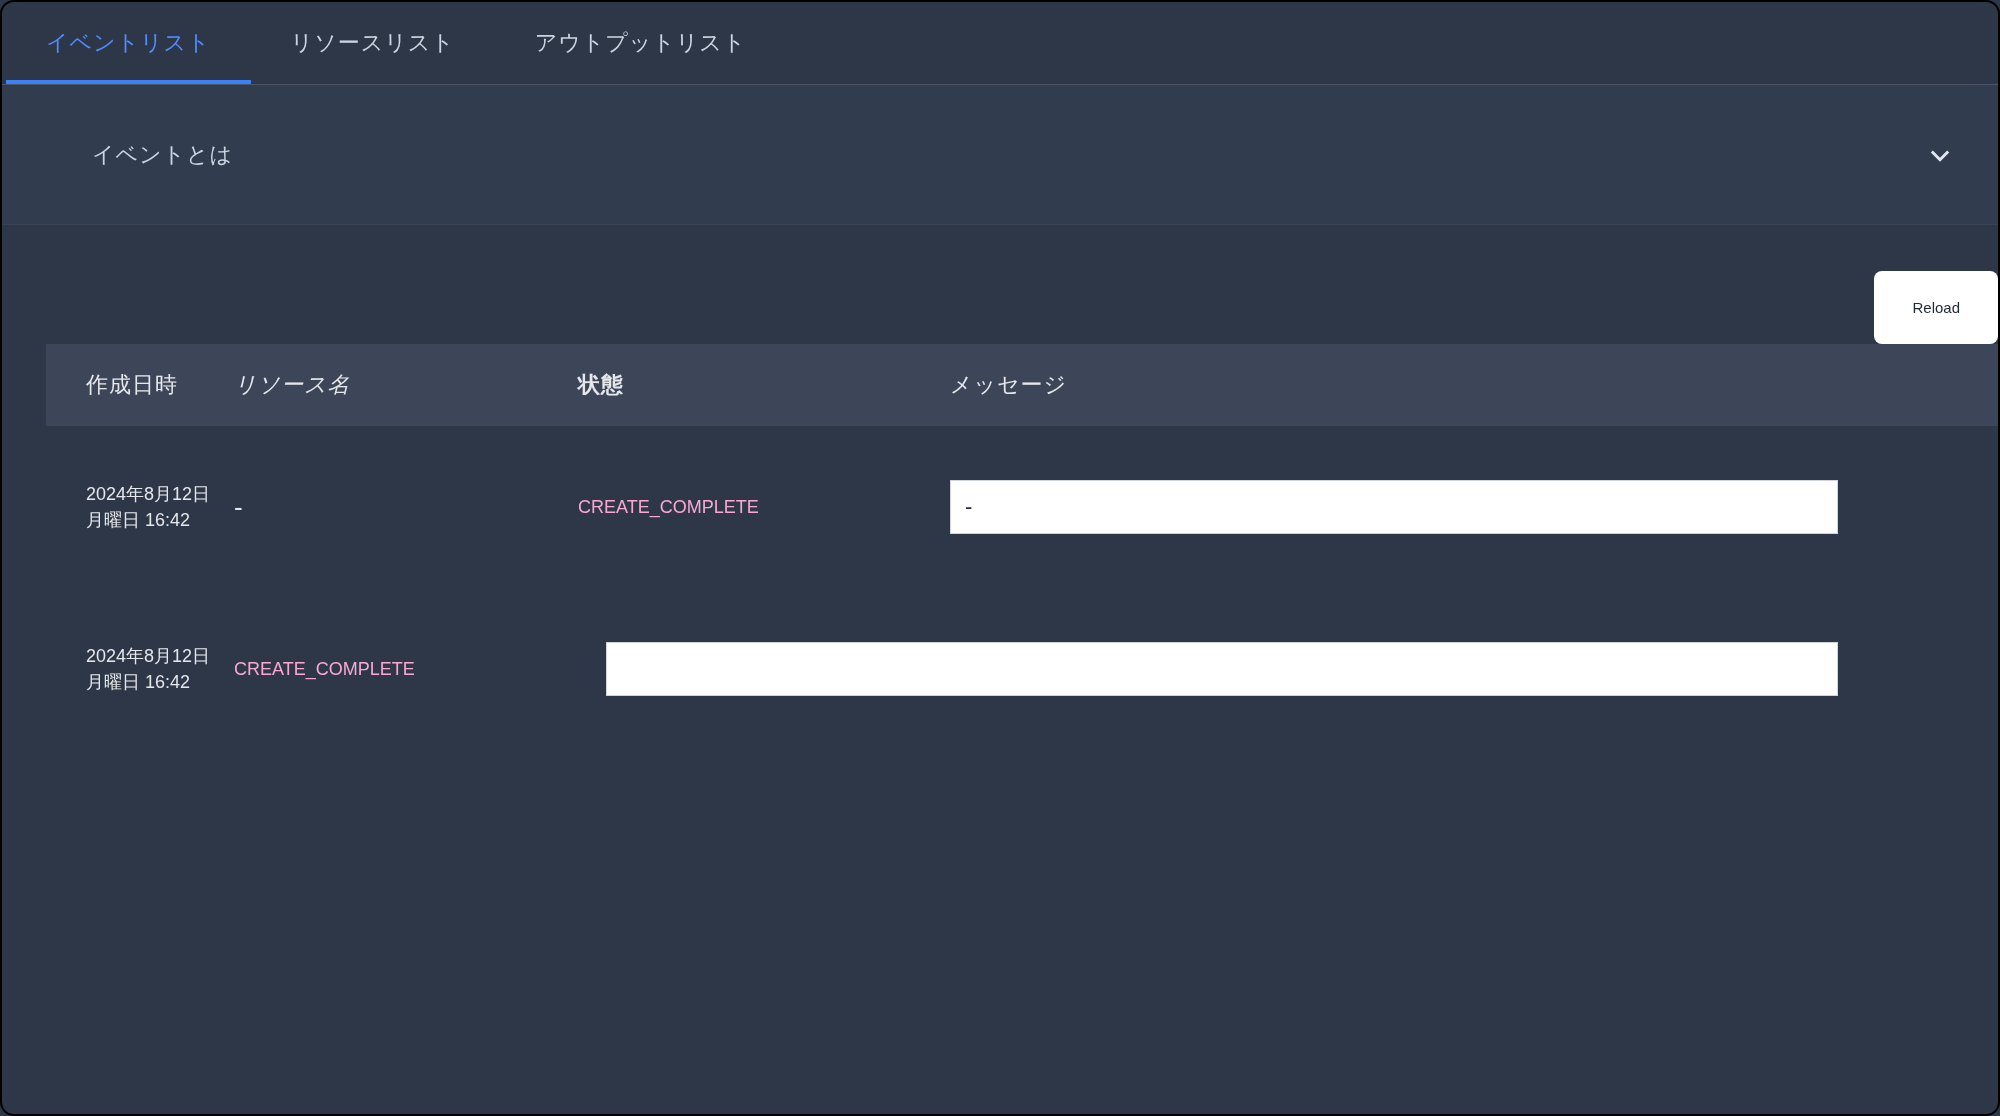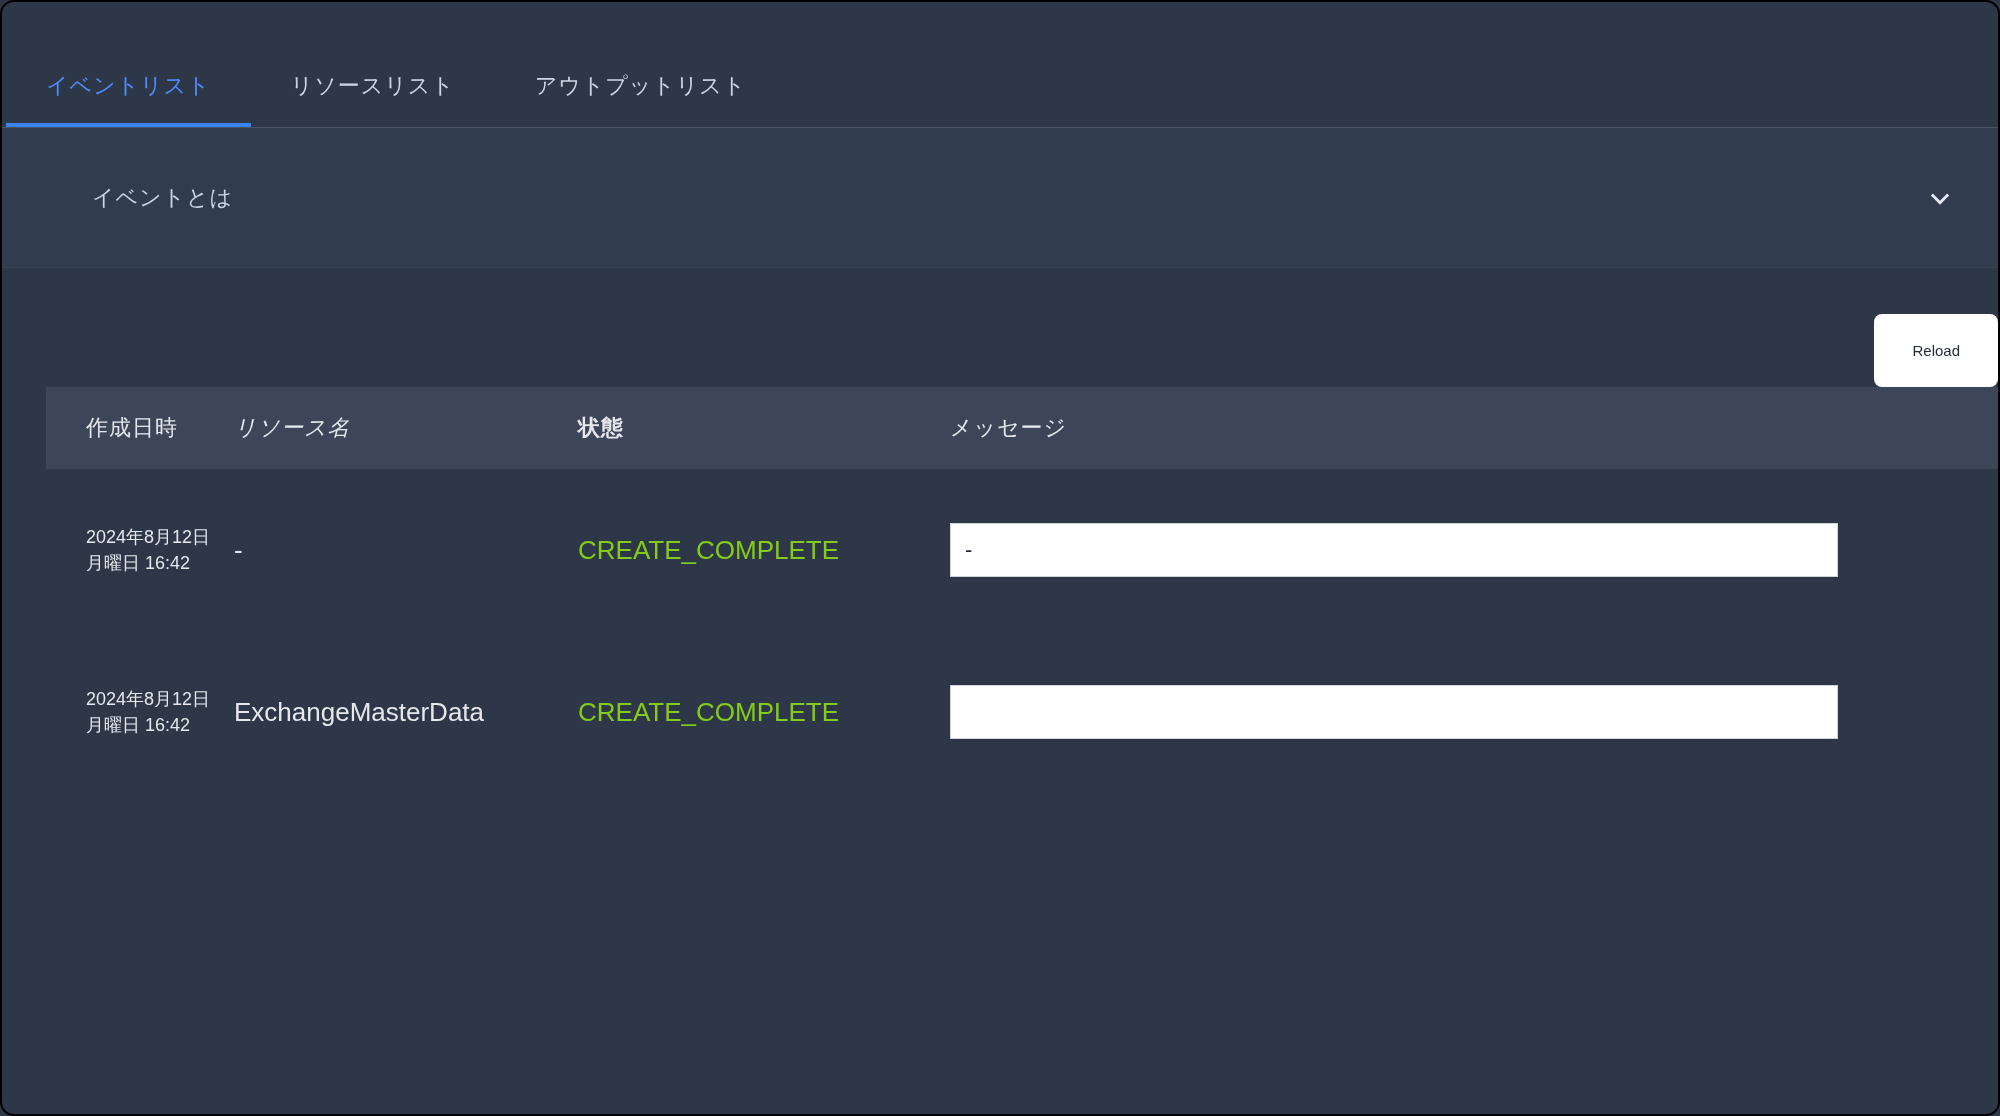--- a/index.html
+++ b/index.html
@@ -23,21 +23,20 @@
     background: #2e3748;
     overflow: hidden;
     border: 2px solid #000;
   }
   .tabs-bar {
     display: flex;
     align-items: center;
     height: 83px;
     border-bottom: 1px solid #4a5568;
     padding-left: 4px;
-    margin-top: 43px;
   }
   .tab {
     padding: 0 40px;
     height: 100%;
     display: flex;
     align-items: center;
     font-size: 22px;
     color: #cbd5e1;
     cursor: pointer;
     position: relative;
@@ -124,22 +123,22 @@
   }
   .cell-resource {
     width: 344px;
     flex-shrink: 0;
     font-size: 26px;
     color: #e5e7eb;
   }
   .cell-status {
     width: 372px;
     flex-shrink: 0;
-    font-size: 26px;
-    color: #84cc16;
+    font-size: 18px;
+    color: #f9a8d4;
   }
   .cell-message {
     flex: 1;
     padding-right: 120px;
   }
   .message-input {
     width: 100%;
     height: 54px;
     background: #ffffff;
     border: 1px solid #d1d5db;
@@ -192,21 +191,20 @@
       <div class="cell-date">2024年8月12日 月曜日 16:42</div>
       <div class="cell-resource">-</div>
       <div class="cell-status">CREATE_COMPLETE</div>
       <div class="cell-message">
         <input class="message-input" value="-" style="">
       </div>
     </div>
 
     <div class="table-row">
       <div class="cell-date">2024年8月12日 月曜日 16:42</div>
-      <div class="cell-resource">ExchangeMasterData</div>
       <div class="cell-status">CREATE_COMPLETE</div>
       <div class="cell-message">
         <input class="message-input" value="" style="">
       </div>
     </div>
 
   </div>
 
 </div>
 

